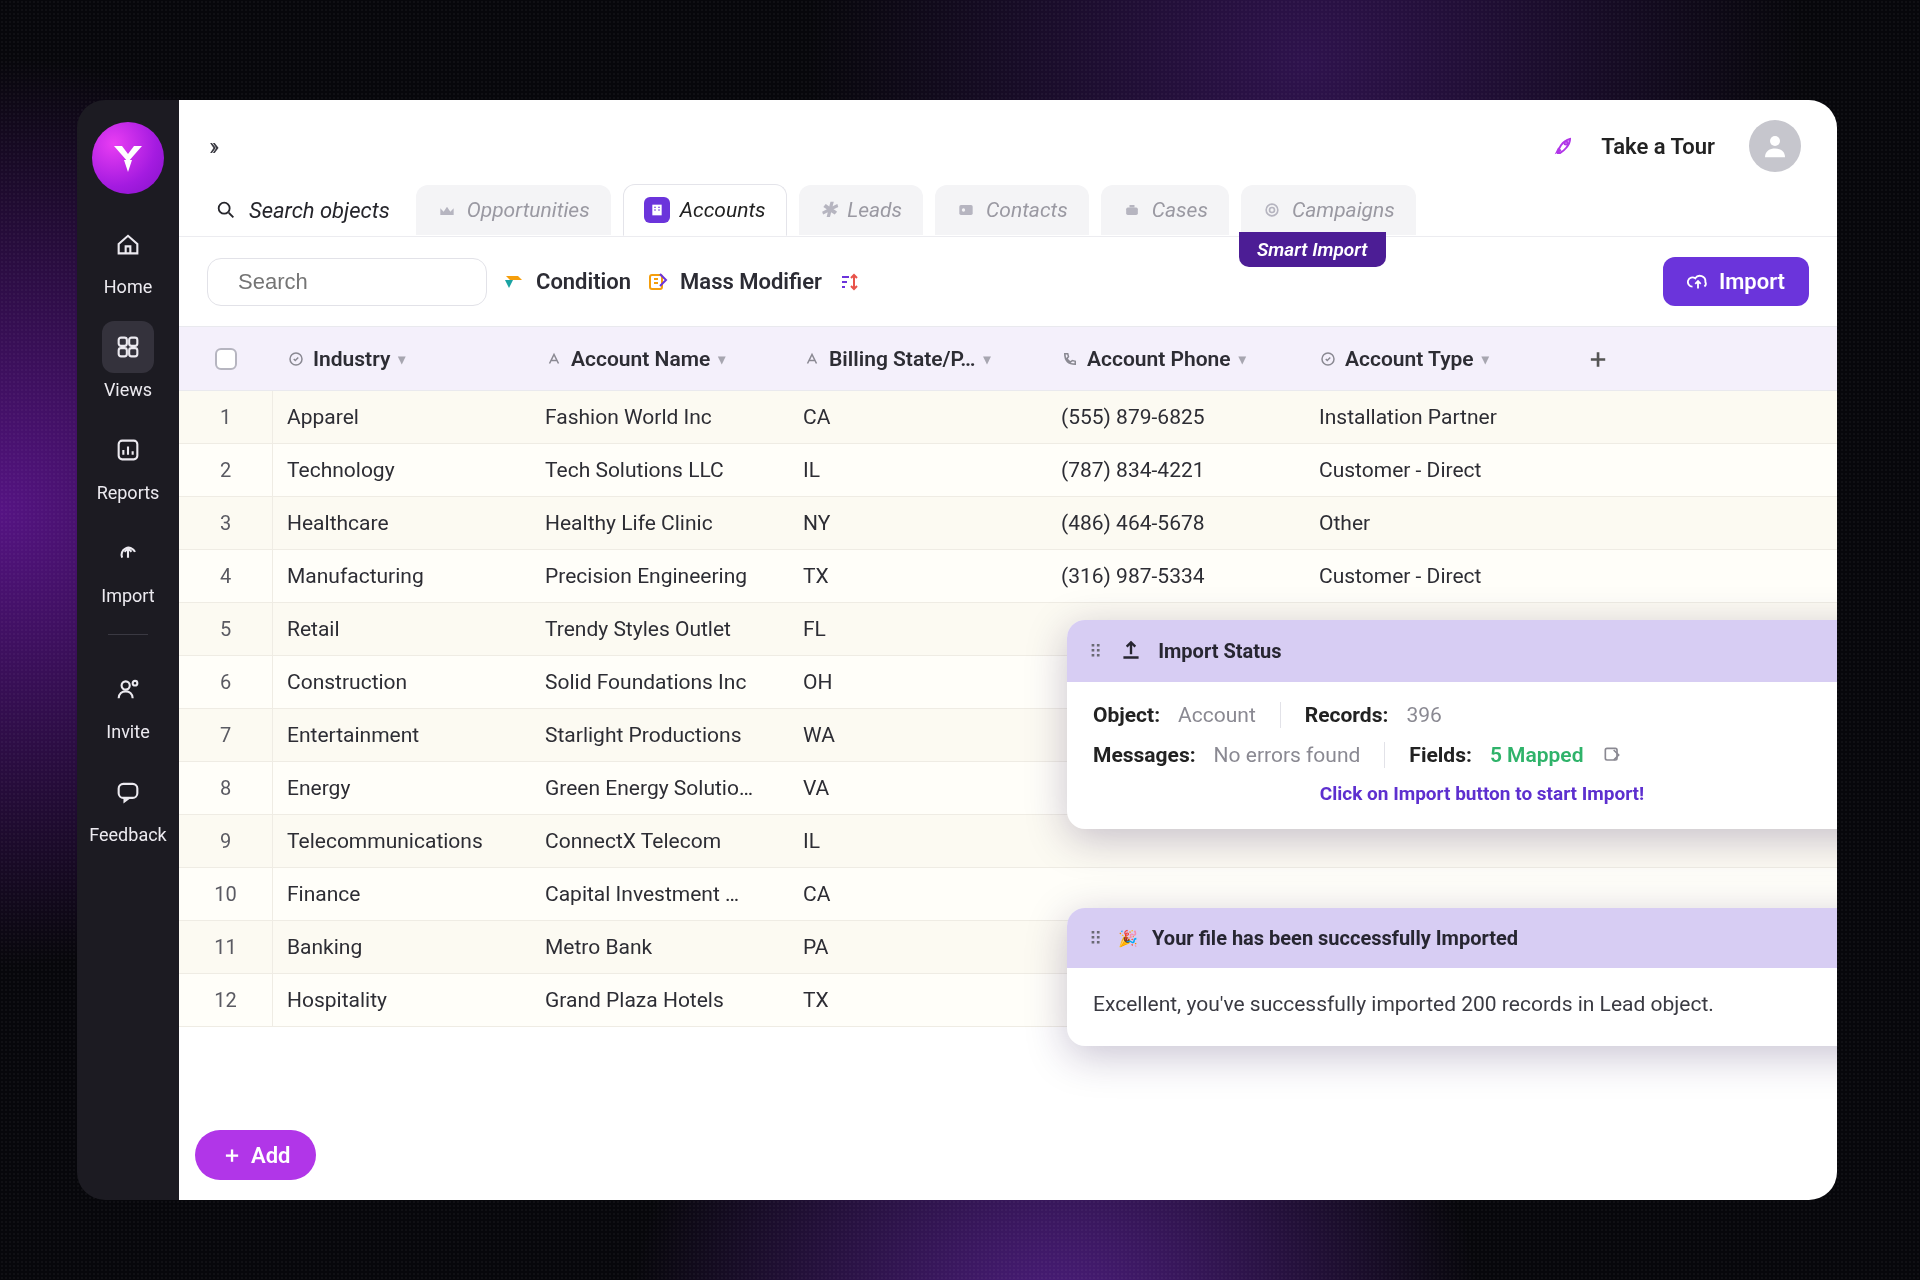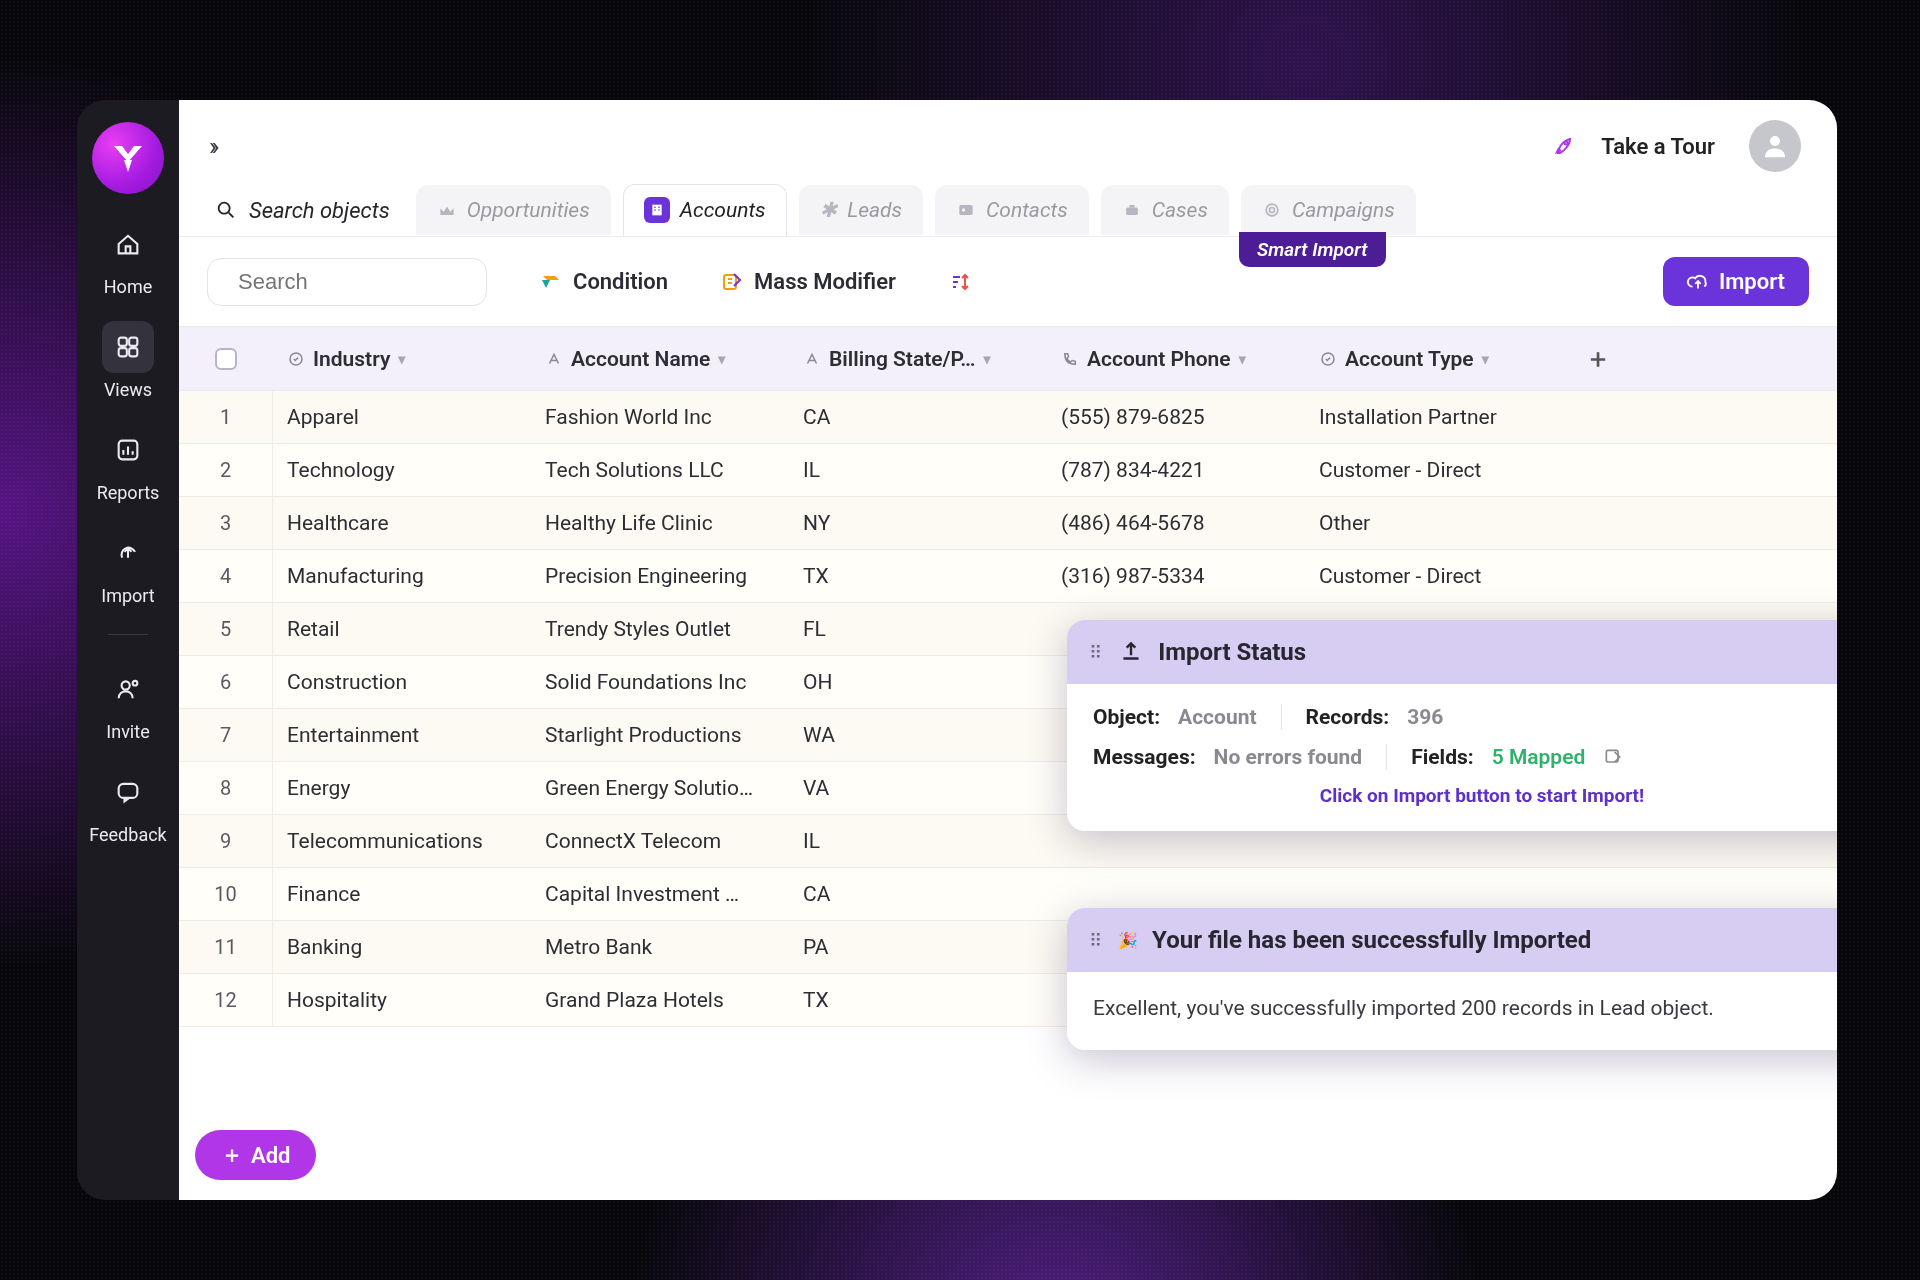--- a/index.html
+++ b/index.html
@@ -52,21 +52,21 @@
 .tabsrow { display:flex; align-items:center; gap:12px; padding: 0 22px 0 22px; border-bottom:1px solid #ececf0; position:relative;font-style:italic;}
 .search-objects { display:flex; align-items:center; gap:12px; font-size:22px; color:#25252b; padding:10px 14px;}
 .tab { display:flex; align-items:center; gap:10px; font-size:21px; color:#9a99a2; background:#f4f4f6; padding:12px 20px; border-radius:12px 12px 0 0; border:1px solid transparent; cursor:pointer;}
 .tab.active { background:#fff; color:#222; border:1px solid #e4e4ea; border-bottom-color:#fff; position:relative; z-index:2;}
 .tab.active .tab-icon-box { background:#6b34db; }
 .tab-icon-box { width:26px; height:26px; border-radius:6px; display:flex; align-items:center; justify-content:center;}
 .smart-badge {
   position:absolute; left:1060px; top:48px;
   background:#4c1d95; color:#fff; padding:6px 18px; border-radius:0 0 10px 10px; font-size:19px; font-weight:600;
 }
-.toolbar { display:flex; align-items:center; gap:52px; padding:20px 28px; }
+.toolbar { display:flex; align-items:center; gap:15px; padding:20px 28px; }
 .search-box { display:flex; align-items:center; gap:12px; border:1px solid #e2e2e8; border-radius:14px; padding:10px 18px; width:280px;}
 .search-box input { border:none; outline:none; font-size:22px; color:#666; flex:1; background:transparent;}
 .tool { display:flex; align-items:center; gap:10px; font-size:22px; font-weight:600; color:#2c2c34; cursor:pointer;}
 .import-btn { background:#6b34db; color:#fff; display:flex; align-items:center; gap:10px; font-size:22px; font-weight:600; padding:12px 24px; border-radius:12px; cursor:pointer; margin-left:auto;}
 .table { flex:1; overflow:hidden; }
 .thead { display:flex; background:#f4f0fb; border-top:1px solid #e9e9ee; border-bottom:1px solid #e9e9ee;}
 .th, .td { padding:14px 14px; font-size:21px; color:#2d2d34; display:flex; align-items:center; gap:8px;}
 .th { font-weight:600; }
 .col-check { width:94px; justify-content:center;}
 .col-ind { width:258px;}
@@ -84,27 +84,27 @@
 .td { white-space:nowrap; overflow:hidden; text-overflow:ellipsis; display:block; padding:14px 14px;}
 .add-pill { position:absolute; left:16px; bottom:20px; background:#b136e8; color:#fff; font-size:22px; font-weight:600; padding:10px 26px; border-radius:999px; display:flex; align-items:center; gap:8px; cursor:pointer;}
 .toast {
   position:absolute; right:-60px; width:830px;
   background:#fff; border-radius:18px; box-shadow:0 10px 40px rgba(40,20,80,.25);
   overflow:hidden;
 }
 .toast1 { top:520px; }
 .toast2 { top:808px; }
 .toast-head { background:#d7cdf3; display:flex; align-items:center; gap:14px; padding:18px 22px;}
-.toast-title { font-size:24px; font-weight:700; color:#272631; }
+.toast-title { font-size:20px; font-weight:700; color:#272631; }
 .drag { color:#6a6a74; letter-spacing:2px; font-size:18px;}
 .toast-body { padding:20px 26px 24px; font-size:21px; color:#3a3a42;}
 .trow { display:flex; gap:16px; margin-bottom:14px;}
 .tcol { display:flex; gap:18px; align-items:center;}
 .tlabel { font-weight:700; color:#222;}
-.tval { color:#8a8992;font-weight:bold;}
+.tval { color:#8a8992;}
 .tval.green { color:#2fb36a; font-weight:600;}
 .tsep { width:1px; height:26px; background:#e2e2e8; margin:0 8px;}
 .cta { text-align:center; color:#5d2fcf; font-weight:700; font-size:19px; margin-top:4px;}
 svg { display:block; }
 </style>
 </head>
 <body>
 
 <div class="bg"></div>
 

